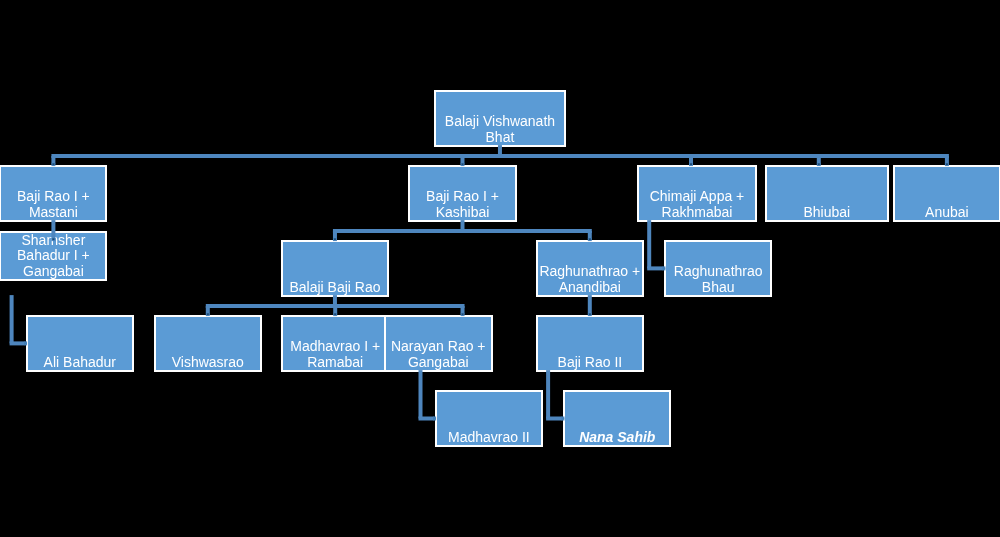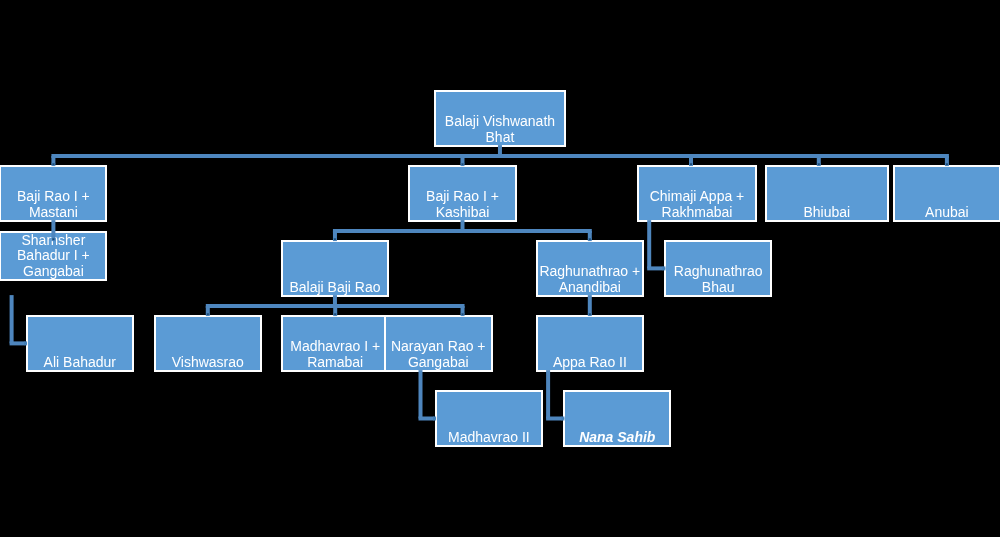--- a/index.html
+++ b/index.html
@@ -69,21 +69,21 @@
   <div class="node" style="left:153.8px;top:314.8px;width:108px;height:57.2px">
       <span class="label"><span class="ln">Vishwasrao</span></span>
     </div>
   <div class="node" style="left:281.2px;top:314.8px;width:108px;height:57.2px">
       <span class="label"><span class="ln">Madhavrao I +</span><br><span class="ln">Ramabai</span></span>
     </div>
   <div class="node" style="left:384px;top:314.8px;width:108.5px;height:57.2px">
       <span class="label"><span class="ln">Narayan Rao +</span><br><span class="ln">Gangabai</span></span>
     </div>
   <div class="node" style="left:535.9px;top:314.8px;width:108px;height:57.2px">
-      <span class="label"><span class="ln">Appa Rao II</span></span>
+      <span class="label"><span class="ln">Baji Rao II</span></span>
     </div>
   <div class="node" style="left:434.8px;top:389.9px;width:108.2px;height:57.2px">
       <span class="label"><span class="ln">Madhavrao II</span></span>
     </div>
   <div class="node bold" style="left:563.2px;top:389.9px;width:108.2px;height:57.2px">
       <span class="label"><span class="ln">Nana Sahib</span></span>
     </div>
   <svg id="wires" viewBox="0 0 1000 537">
       <g>
         <line x1="499.95000000000005" y1="145.1" x2="499.95000000000005" y2="156" stroke="#4E86BE" stroke-width="4" stroke-linecap="butt"></line>

